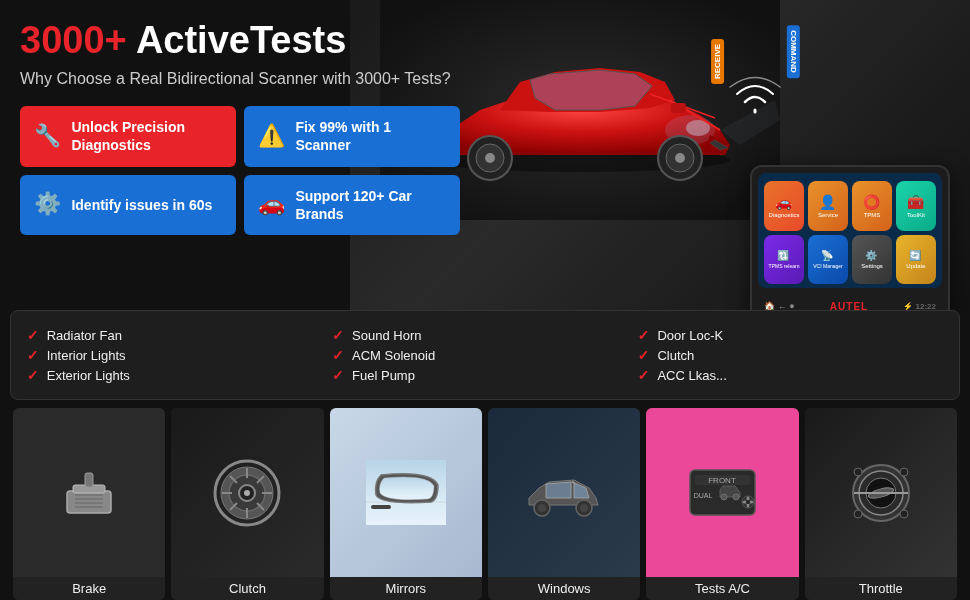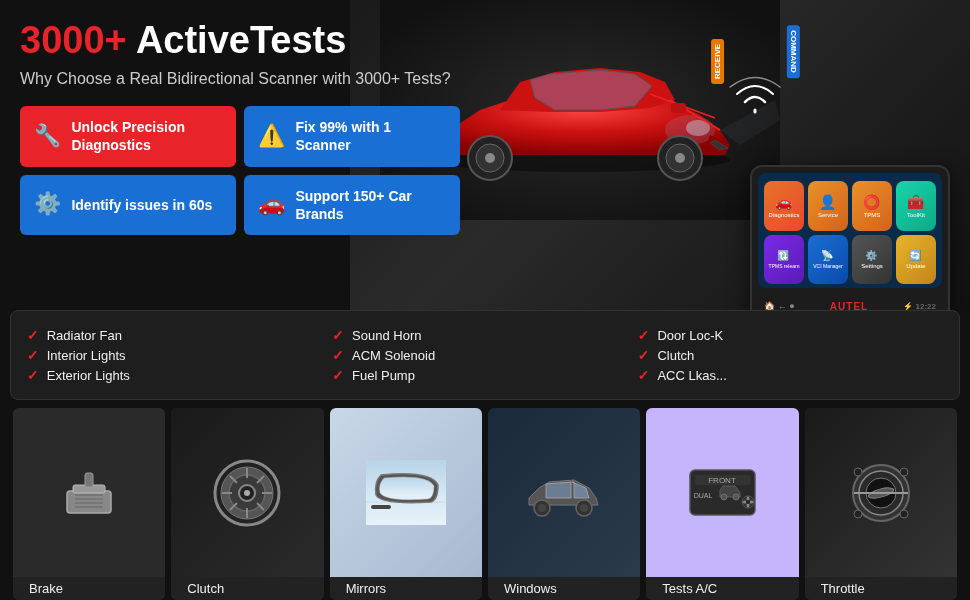--- a/index.html
+++ b/index.html
@@ -217,21 +217,21 @@
     .thumb-image {
       flex: 1;
       display: flex;
       align-items: center;
       justify-content: center;
       overflow: hidden;
       position: relative;
     }
 
     .thumb-label {
-      text-align: left;
+      text-align: center;
       padding: 4px 16px;
       font-size: 13px;
       color: #eee;
       background: #222;
       font-weight: 500;
     }
 
     .thumb-bg-brake {
       background: #2a2a2a;
       width: 100%;
@@ -258,21 +258,21 @@
     }
     .thumb-bg-mirrors {
       background: linear-gradient(135deg, #c8d8e8, #a8b8d0);
       width: 100%;
       height: 100%;
       display: flex;
       align-items: center;
       justify-content: center;
     }
     .thumb-bg-ac {
-      background: #c4b5fd;
+      background: #ec4899;
       width: 100%;
       height: 100%;
       display: flex;
       align-items: center;
       justify-content: center;
     }
     .thumb-bg-throttle {
       background: linear-gradient(135deg, #1a1a1a, #333);
       width: 100%;
       height: 100%;
@@ -304,21 +304,21 @@
         <div class="btn-feature btn-blue">
           <span class="btn-icon">⚠️</span>
           <span>Fix 99% with 1 Scanner</span>
         </div>
         <div class="btn-feature btn-blue">
           <span class="btn-icon">⚙️</span>
           <span>Identify issues in 60s</span>
         </div>
         <div class="btn-feature btn-blue">
           <span class="btn-icon">🚗</span>
-          <span>Support 150+ Car Brands</span>
+          <span>Support 120+ Car Brands</span>
         </div>
       </div>
     </div>
 
     <div class="car-image-area">
       <div class="car-bg">
 
         <svg width="400" height="220" viewBox="0 0 400 220" style="position:absolute;top:0;left:30px;">
 
           <defs>

